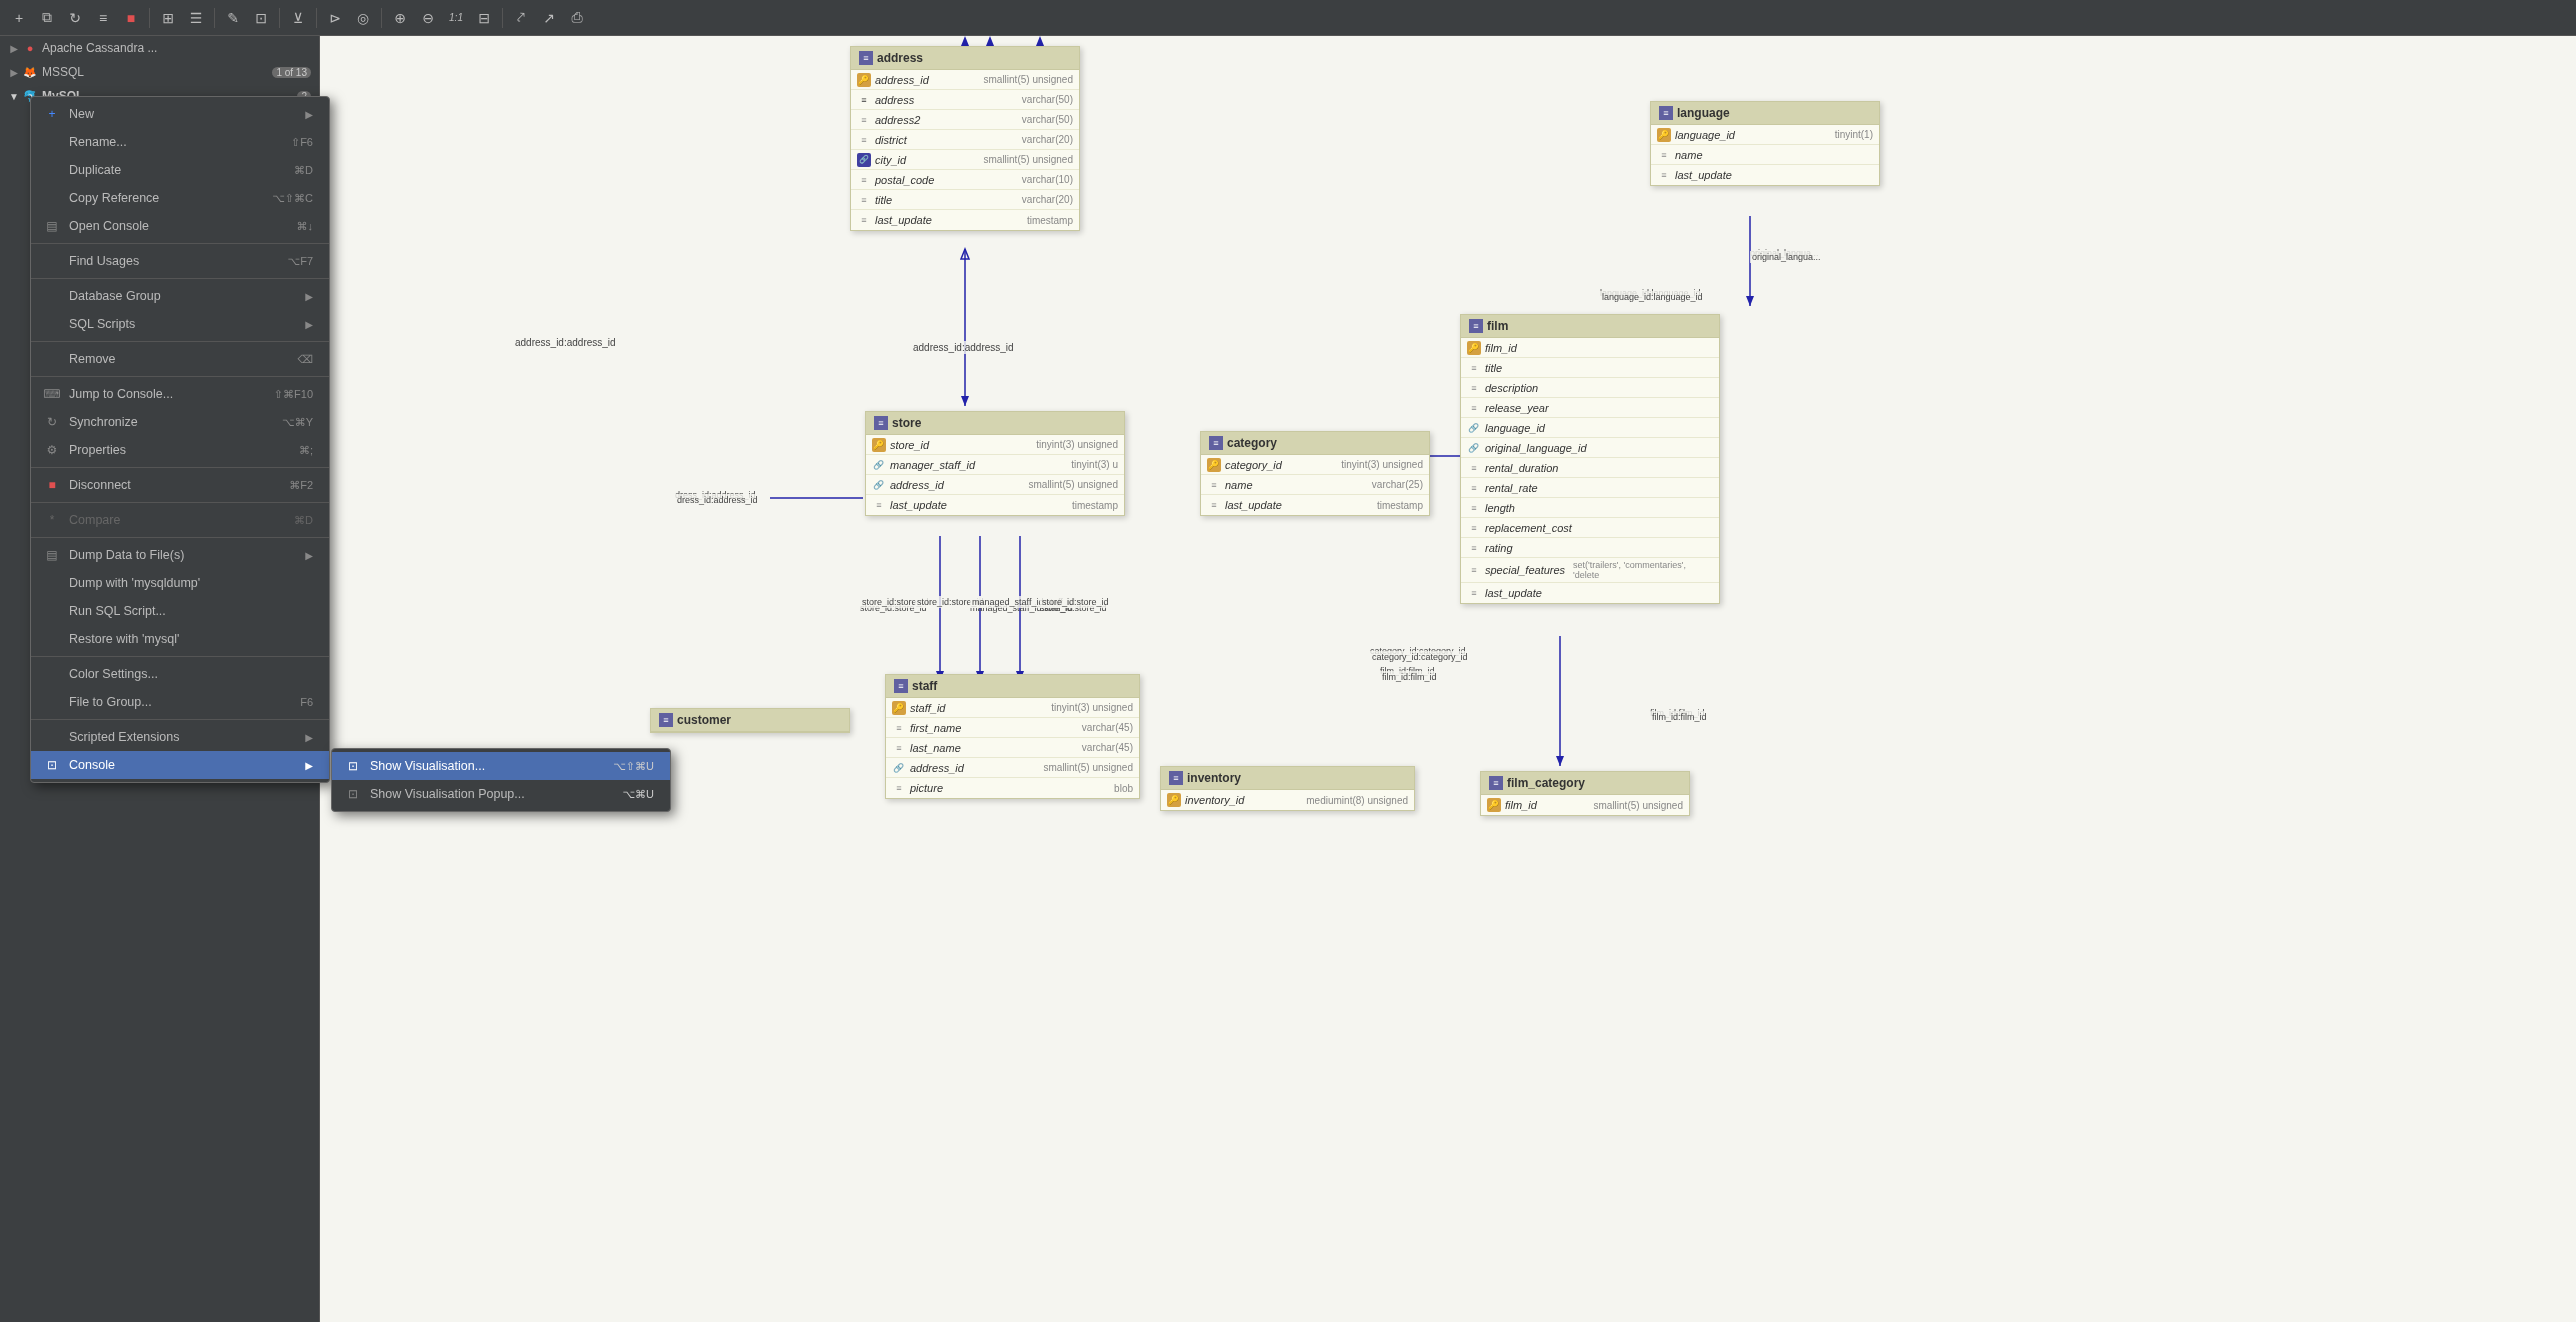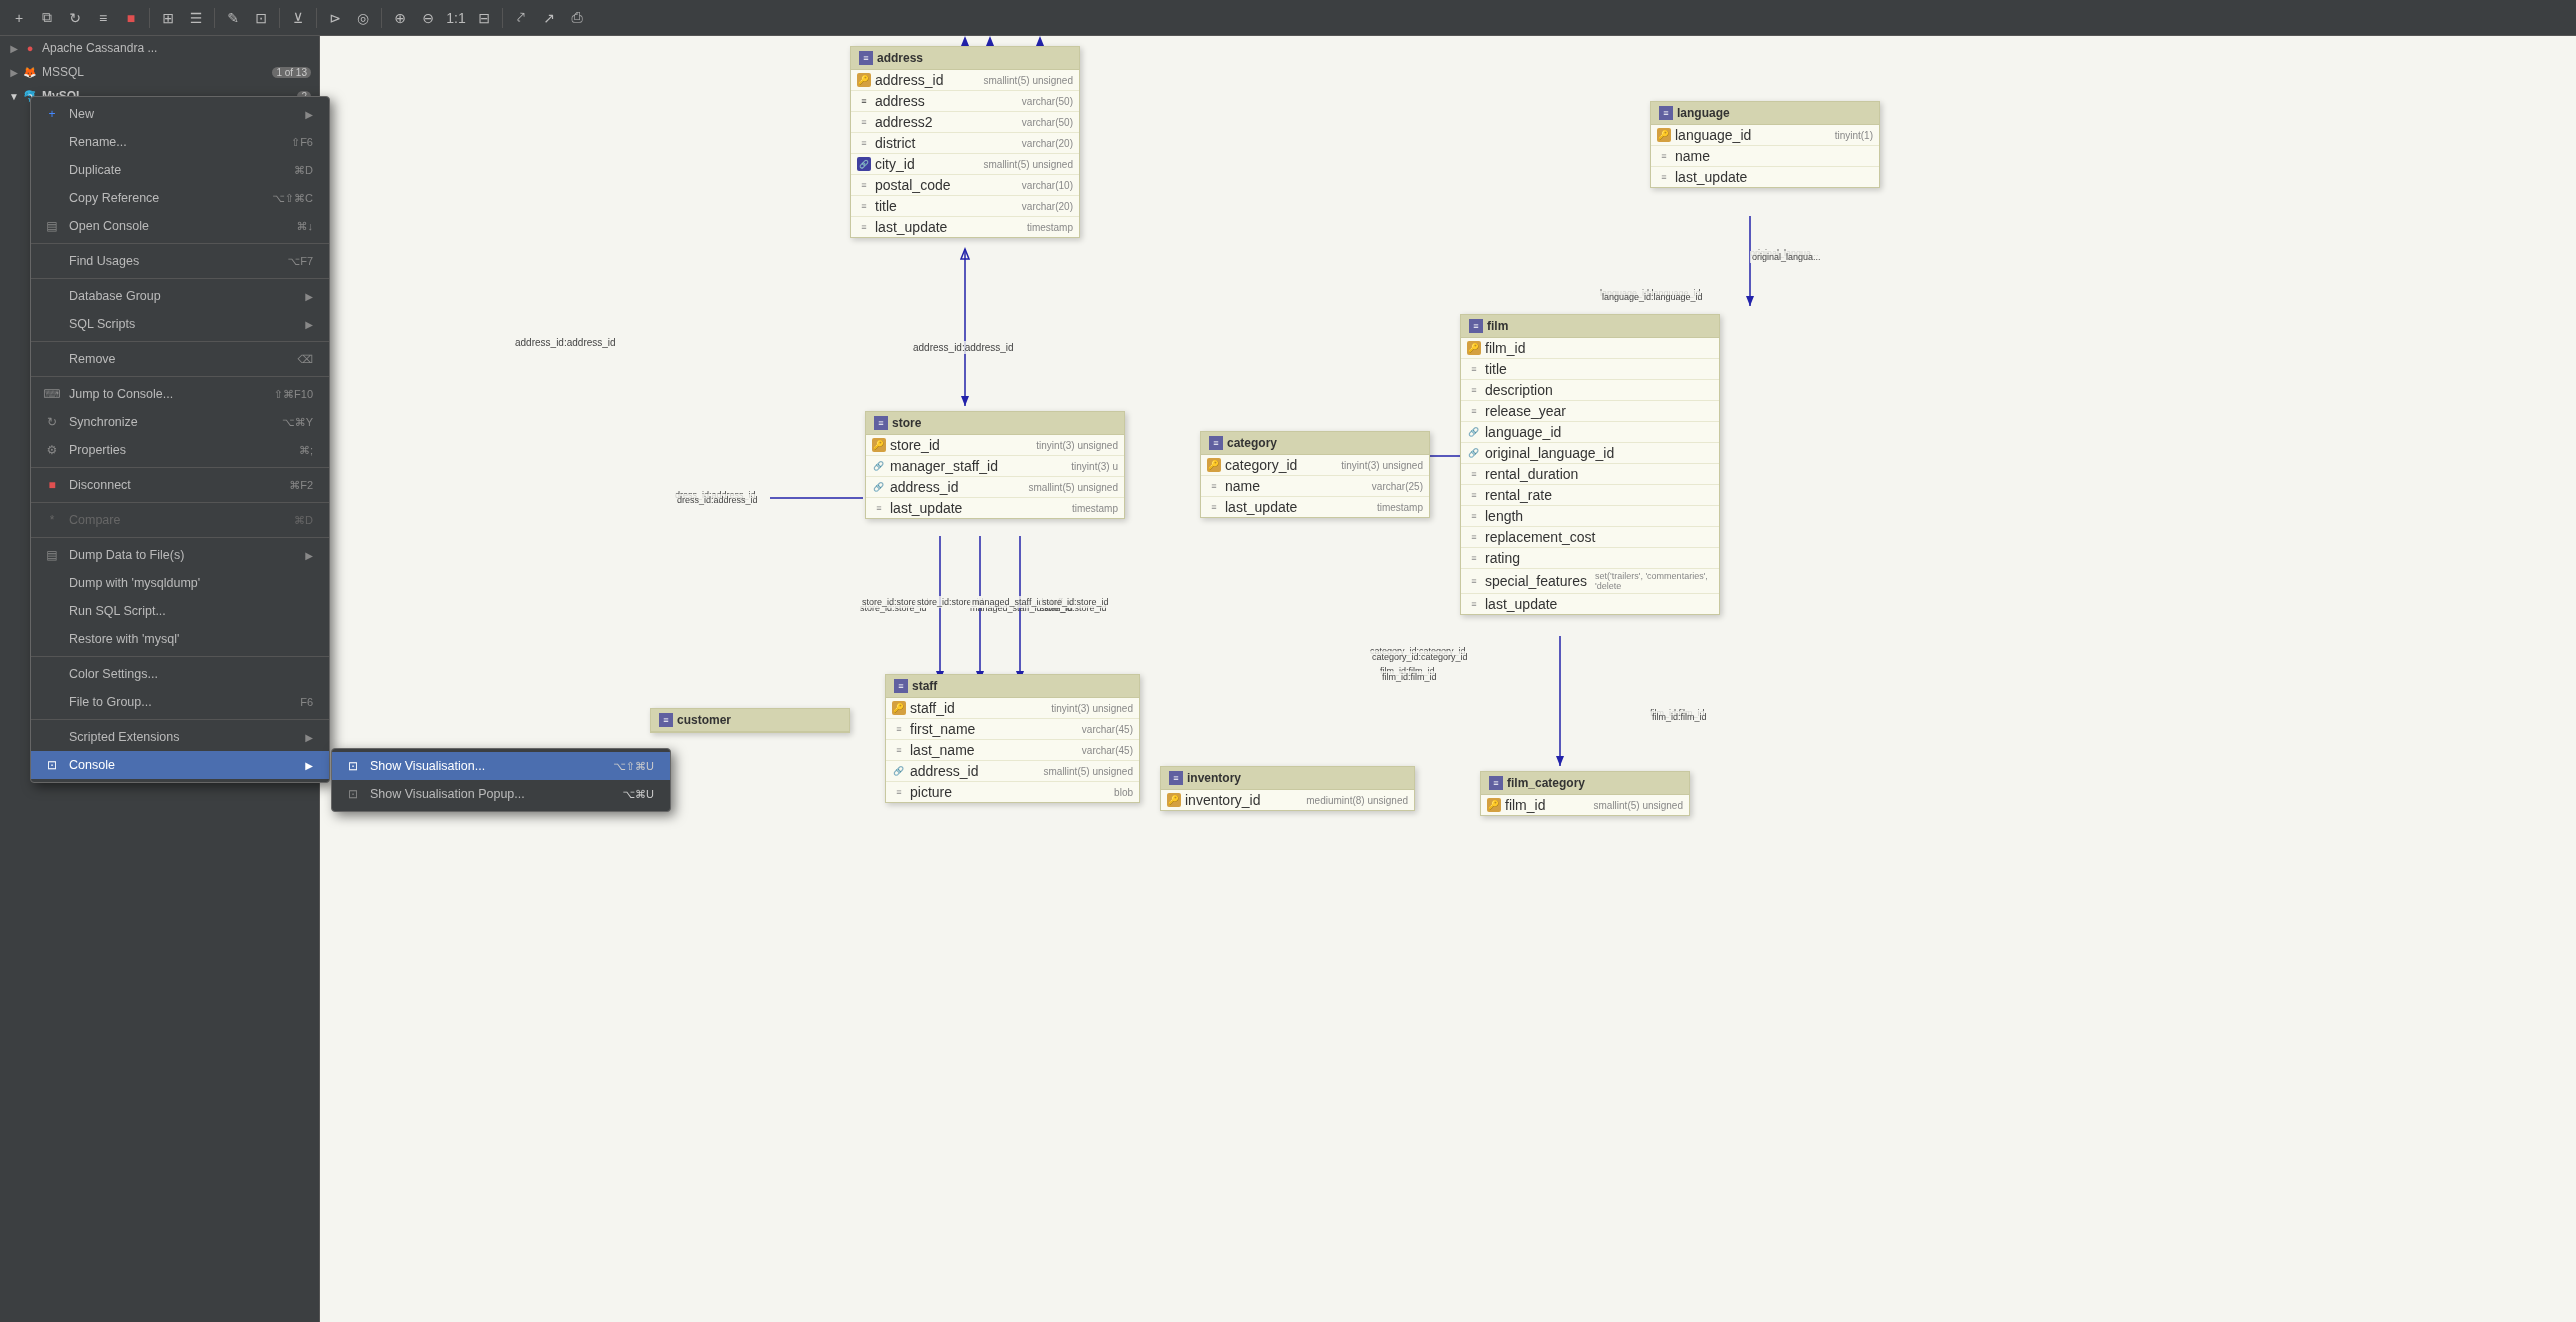--- a/index.html
+++ b/index.html
@@ -264,21 +264,22 @@
     }
 
     .field-regular {
       background: #808080;
       color: white;
       border-radius: 2px;
     }
 
     .field-name {
       flex: 1;
-      font-size: 14px;
+      font-size: 11px;
+      font-style: italic;
     }
 
     .field-type {
       color: #888;
       font-size: 10px;
       margin-left: 8px;
     }
 
     
     .connections-svg {
@@ -318,21 +319,21 @@
   <button class="toolbar-btn" title="Edit">✎</button>
   <button class="toolbar-btn" title="SQL">⊡</button>
   <div class="toolbar-separator"></div>
   <button class="toolbar-btn" title="Filter">⊻</button>
   <div class="toolbar-separator"></div>
   <button class="toolbar-btn" title="Navigate">⊳</button>
   <button class="toolbar-btn" title="Target">◎</button>
   <div class="toolbar-separator"></div>
   <button class="toolbar-btn" title="Zoom In">⊕</button>
   <button class="toolbar-btn" title="Zoom Out">⊖</button>
-  <button class="toolbar-btn" title="Fit" style="font-size:14px;">1:1</button>
+  <button class="toolbar-btn" title="Fit" style="font-size:10px;font-style:italic;">1:1</button>
   <button class="toolbar-btn" title="Layout">⊟</button>
   <div class="toolbar-separator"></div>
   <button class="toolbar-btn" title="Share">⤤</button>
   <button class="toolbar-btn" title="Export">↗</button>
   <button class="toolbar-btn" title="Print">⎙</button>
 </div>
 
 <div class="main-area">
 
   <div class="sidebar">

